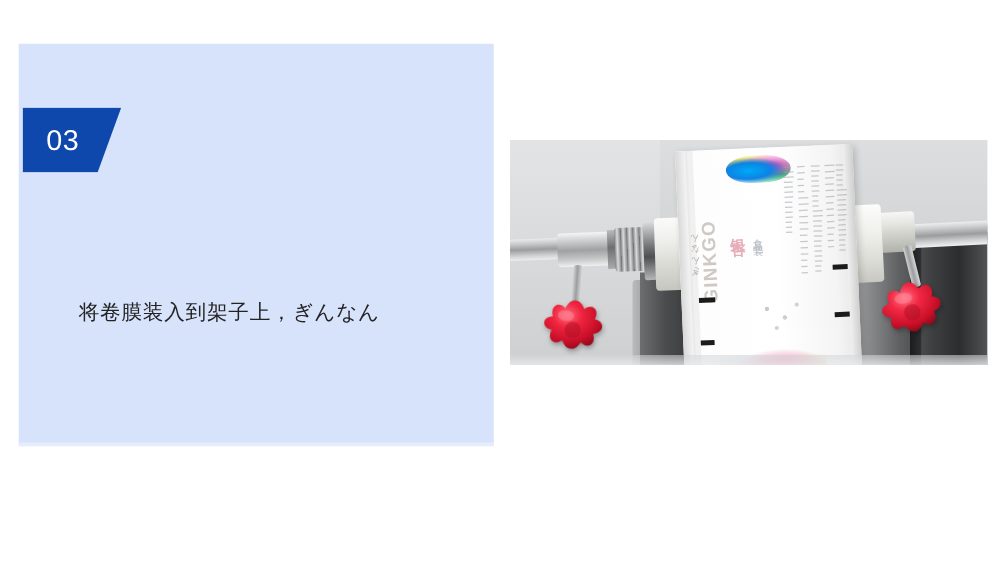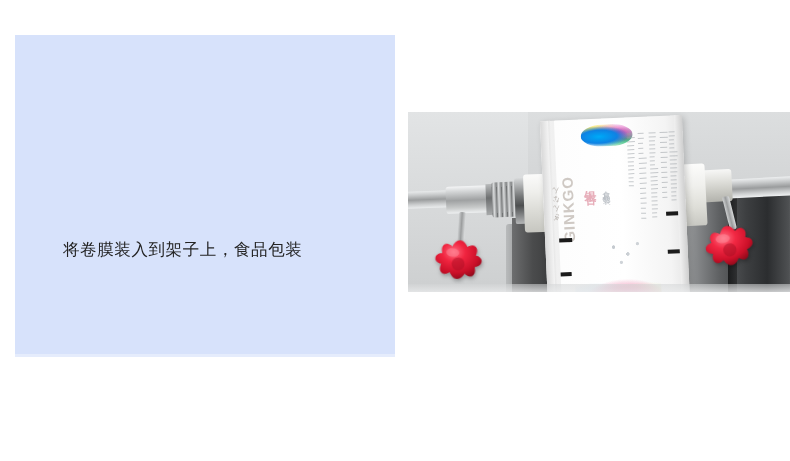--- a/index.html
+++ b/index.html
@@ -283,23 +283,26 @@
     background:rgba(255,255,255,.35);
   }
 </style>
 </head>
 <body>
 
 <div id="stage">
 
   <div class="info-panel">
 
-
-
-    <div class="panel-subtitle">将卷膜装入到架子上，食品包装</div>
+    <div class="step-badge">
+      <span class="step-badge-number">03</span>
+    </div>
+
+
+    <div class="panel-subtitle">将卷膜装入到架子上，ぎんなん</div>
 
     <div class="panel-inner-sheen"></div>
   </div>
 
   <div class="photo">
     <div class="photo-scene">
 
       <div class="bg-wall"></div>
       <div class="bg-left-soft"></div>
 

